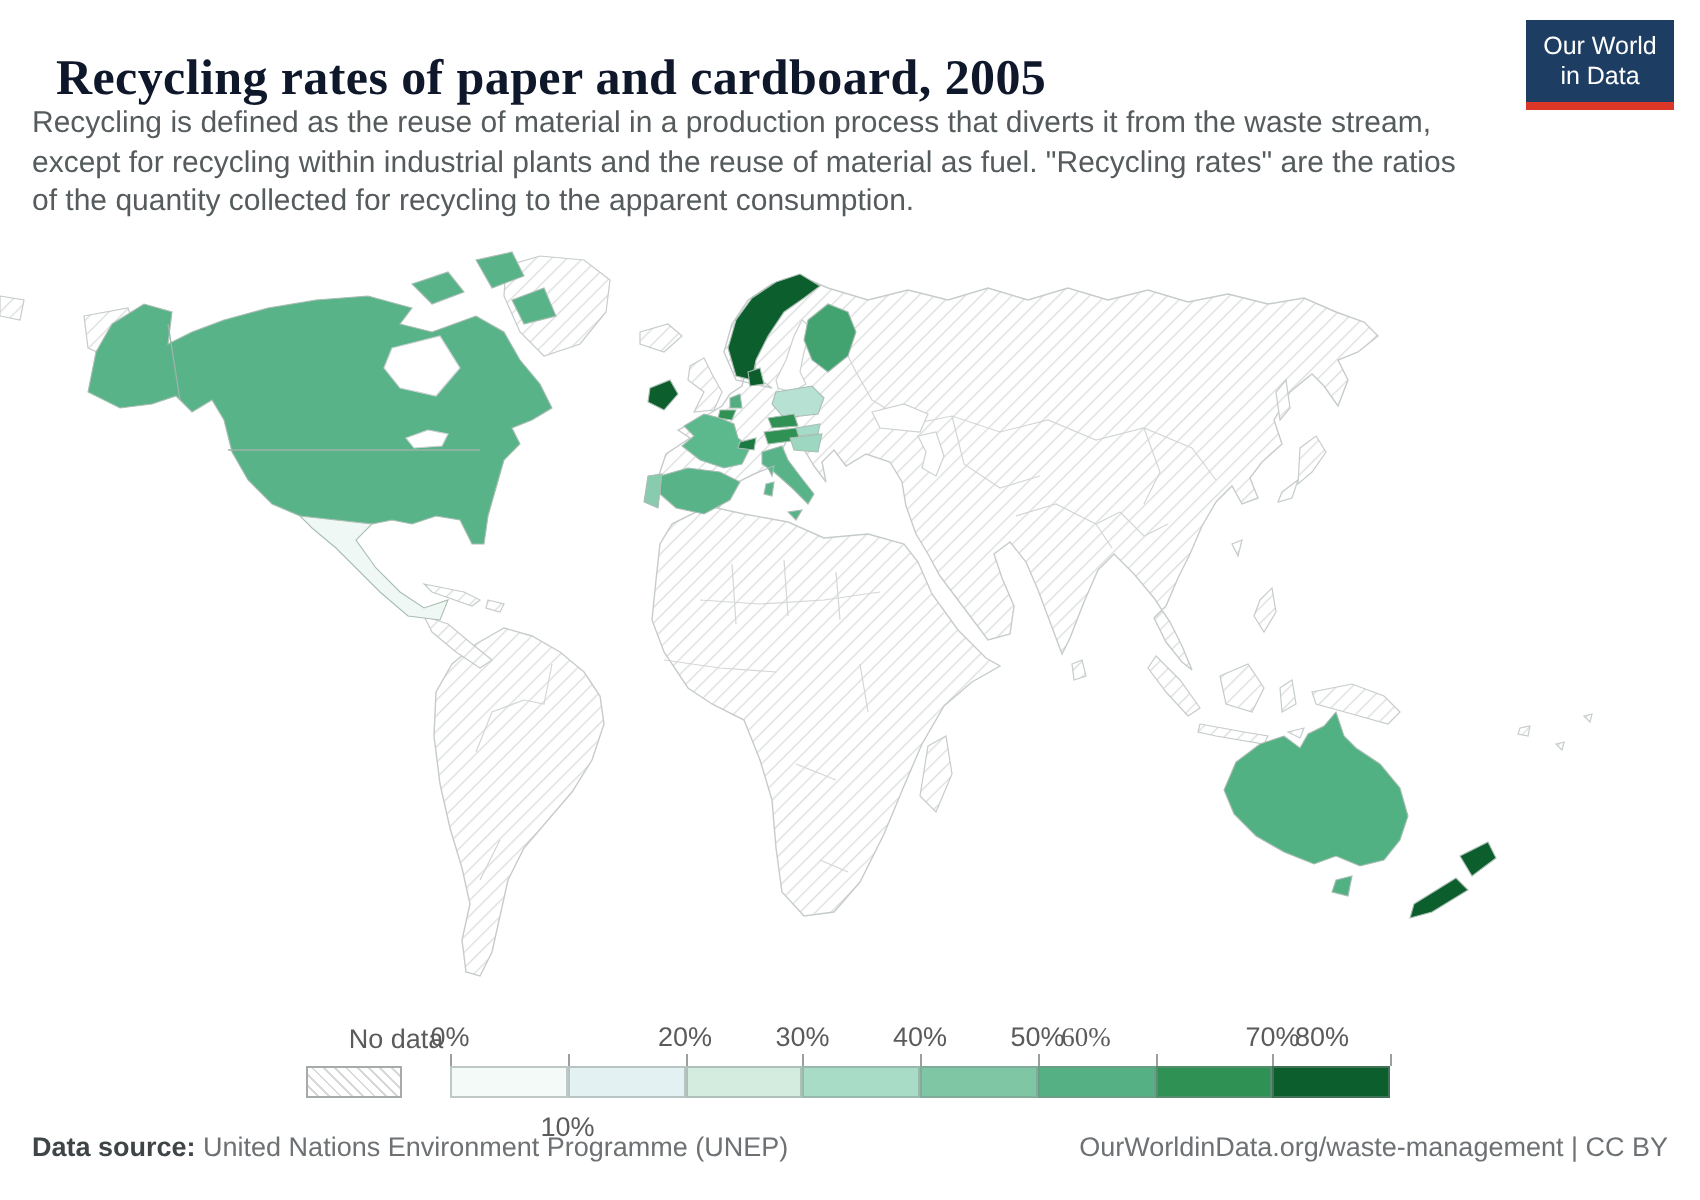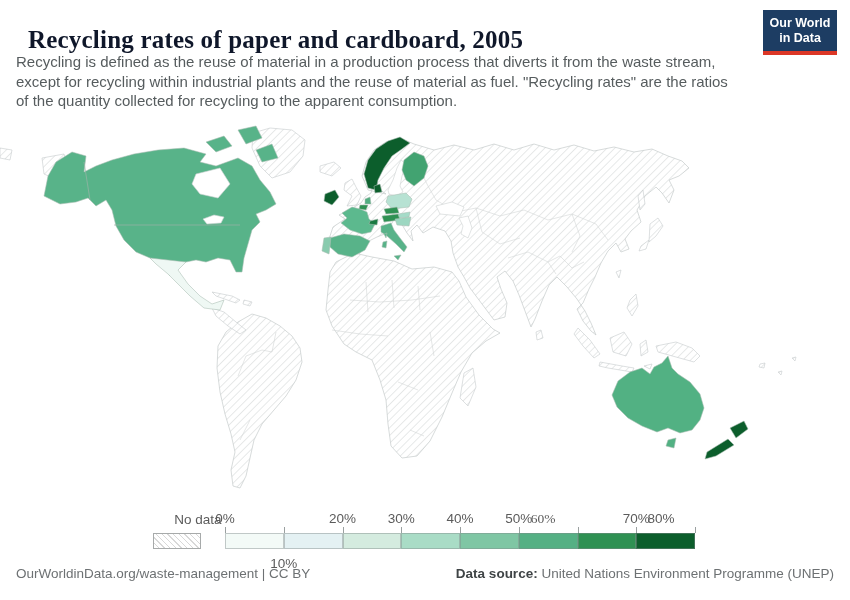--- a/index.html
+++ b/index.html
@@ -6,21 +6,21 @@
   #figure{position:relative;width:850px;height:600px;background:#fff;overflow:hidden;
           font-family:"Liberation Sans","DejaVu Sans",sans-serif;}
   
   #title{position:absolute;left:16px;top:14px;width:700px;margin:12px;
          font-family:"Liberation Serif","DejaVu Serif",serif;font-weight:700;
          font-size:25px;letter-spacing:.2px;color:#0f172a;}
   #subtitle{position:absolute;left:16px;top:52px;width:724px;margin:0;
             font-size:15px;line-height:1.3;color:#565c5e;}
   #logo{position:absolute;right:13px;top:10px;width:74px;box-sizing:border-box;
         background:#1d3d63;border-bottom:4px solid #dc3726;color:#fff;text-align:center;
-        padding:6px 4px 5px 4px;font-size:12.5px;font-weight:700;line-height:1.18;}
+        padding:6px 4px 5px 4px;font-size:12.5px;font-weight:400;line-height:1.18;}
   
   #map{position:absolute;left:0;top:0;}
   #map path{shape-rendering:geometricPrecision;}
   .land{fill:url(#hatch);stroke:#c6cbcc;stroke-width:.7;}
   .isle{fill:url(#hatch);stroke:#c6cbcc;stroke-width:.6;}
   .sea{fill:#ffffff;stroke:#ccd1d2;stroke-width:.6;}
   .cc{stroke:#a9bdb2;stroke-width:.55;fill:#ccc;}
   .iborder{fill:none;stroke:#d3d6d7;stroke-width:.6;}
   .nborder{fill:none;stroke:#9bb3a8;stroke-width:.7;}
   
@@ -157,19 +157,19 @@
         <span class="ticklab" style="left: 543px; font-family: Liberation Serif, serif;">60%</span>
         <i class="tick" style="left: 577.5px;"></i>
         <span class="ticklab" style="left: 636.25px;">70%</span>
         <i class="tick" style="left: 636.25px;"></i>
         <span class="ticklab" style="left: 661px;">80%</span>
         <i class="tick" style="left: 695px;"></i>
       </div>
   </div>
 
   <div id="footer">
-    <span>OurWorldinData.org/waste-management | CC BY</span>
     <span>
       <b>Data source:</b><span> United Nations Environment Programme (UNEP)</span>
     </span>
+    <span>OurWorldinData.org/waste-management | CC BY</span>
   </div>
 
 </div>
 
 </body></html>

